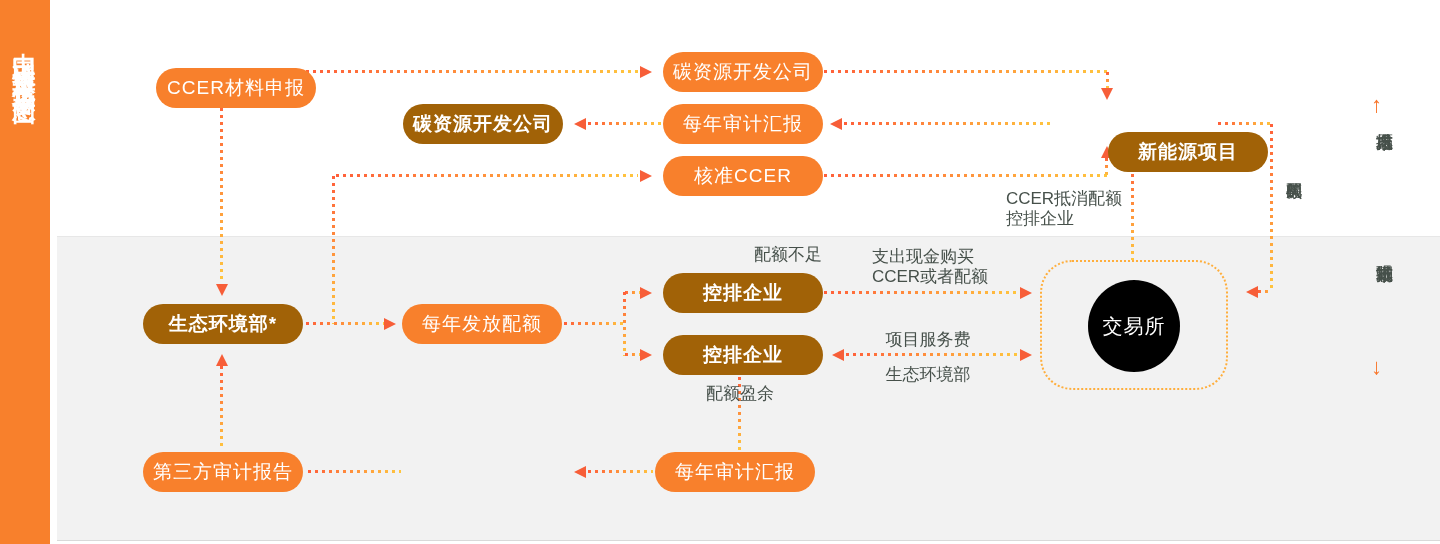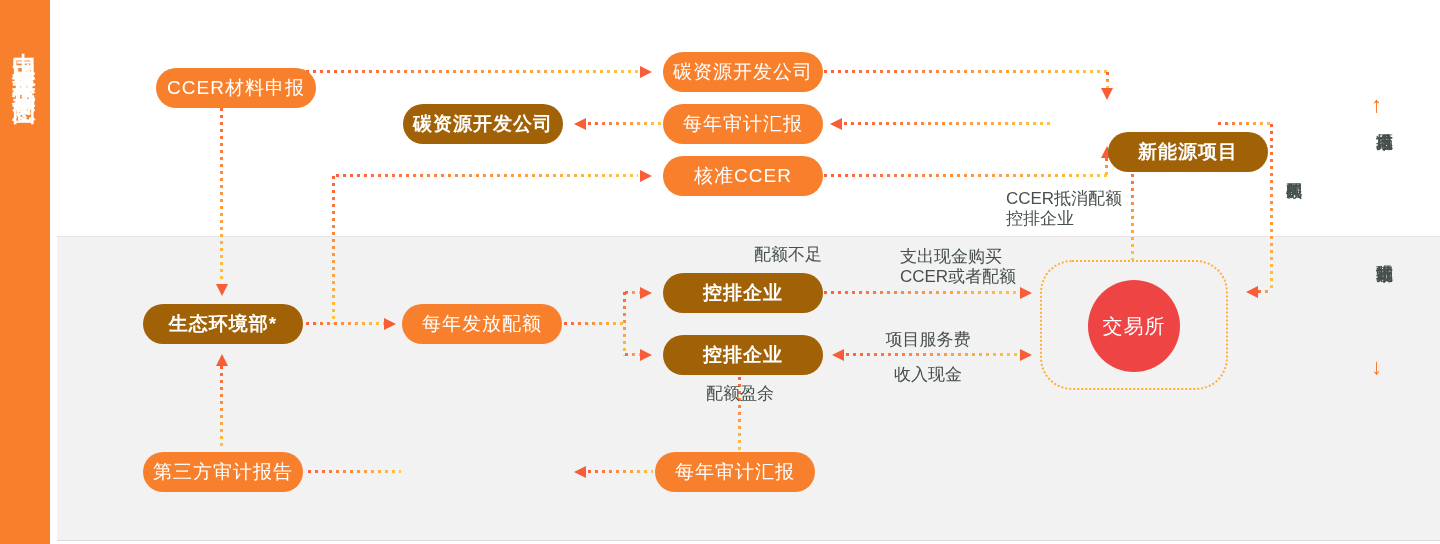--- a/index.html
+++ b/index.html
@@ -12,21 +12,21 @@
 
   .sidebar { position:absolute; left:0; top:0; width:50px; height:544px; background:#F8802C; }
   .sidebar-title { position:absolute; left:50%; top:34px; transform:translateX(-50%);
     writing-mode:vertical-rl; text-orientation:upright; color:#ffffff;
     font-size:23px; letter-spacing:5px; font-weight:bold; white-space:nowrap; }
 
   .node { position:absolute; width:160px; height:40px; border-radius:20px; color:#ffffff;
     font-size:19px; letter-spacing:1px; display:flex; align-items:center; justify-content:center; white-space:nowrap; }
   .orange { background:#F8802C; }
   .green  { background:#a16207;font-weight:bold; }
-  .circle { position:absolute; width:92px; height:92px; border-radius:50%; background:#ef4444;
+  .circle { position:absolute; width:92px; height:92px; border-radius:50%; background:#000000;
     color:#fff; font-size:20px; letter-spacing:1px; display:flex; align-items:center; justify-content:center; }
 
   .lh { position:absolute; height:3px; background:linear-gradient(90deg,#FF5F3A,#FFC63E);
     -webkit-mask-image:repeating-linear-gradient(90deg,#000 0 3px,transparent 3px 7px);
             mask-image:repeating-linear-gradient(90deg,#000 0 3px,transparent 3px 7px); }
   .lv { position:absolute; width:3px; background:linear-gradient(180deg,#FF5F3A,#FFC63E);
     -webkit-mask-image:repeating-linear-gradient(180deg,#000 0 3px,transparent 3px 7px);
             mask-image:repeating-linear-gradient(180deg,#000 0 3px,transparent 3px 7px); }
   .arr { position:absolute; width:0; height:0; }
   .arr.r { border-top:6px solid transparent; border-bottom:6px solid transparent; border-left:12px solid #F75E38; }
@@ -124,26 +124,26 @@
   <div class="node green" style="left:143px;top:304px;">生态环境部*</div>
   <div class="node orange" style="left:402px;top:304px;">每年发放配额</div>
   <div class="node green" style="left:663px;top:273px;">控排企业</div>
   <div class="node green" style="left:663px;top:335px;">控排企业</div>
   <div class="circle" style="left:1088px;top:280px;">交易所</div>
   <div class="node orange" style="left:143px;top:452px;">第三方审计报告</div>
   <div class="node orange" style="left:655px;top:452px;">每年审计汇报</div>
 
   <div class="note" style="left:788px;top:245px;">配额不足</div>
   <div class="note" style="left:740px;top:384px;">配额盈余</div>
-  <div class="note" style="left:930px;top:247px;margin-left:28px;">
+  <div class="note" style="left:930px;top:247px;">
     <span>支出现金购买</span><br>
     <span>CCER或者配额</span>
   </div>
   <div class="note" style="left:928px;top:330px;">项目服务费</div>
-  <div class="note" style="left:928px;top:365px;">收入现金</div>
+  <div class="note" style="left:928px;top:365px;">生态环境部</div>
   <div class="note" style="left:1064px;top:189px;">
     <span>CCER抵消配额</span><br>
     <span>控排企业</span>
   </div>
   <div class="vnote" style="left:1283px;top:170px;font-size:16px;">购买碳配额</div>
 
   <div class="side-arrow" style="left:1371px;top:94px;">↑</div>
   <div class="vnote" style="left:1373px;top:120px;font-size:17px;">自愿减排市场</div>
   <div class="vnote" style="left:1373px;top:252px;font-size:17px;">强制减排市场</div>
   <div class="side-arrow" style="left:1371px;top:356px;">↓</div>

